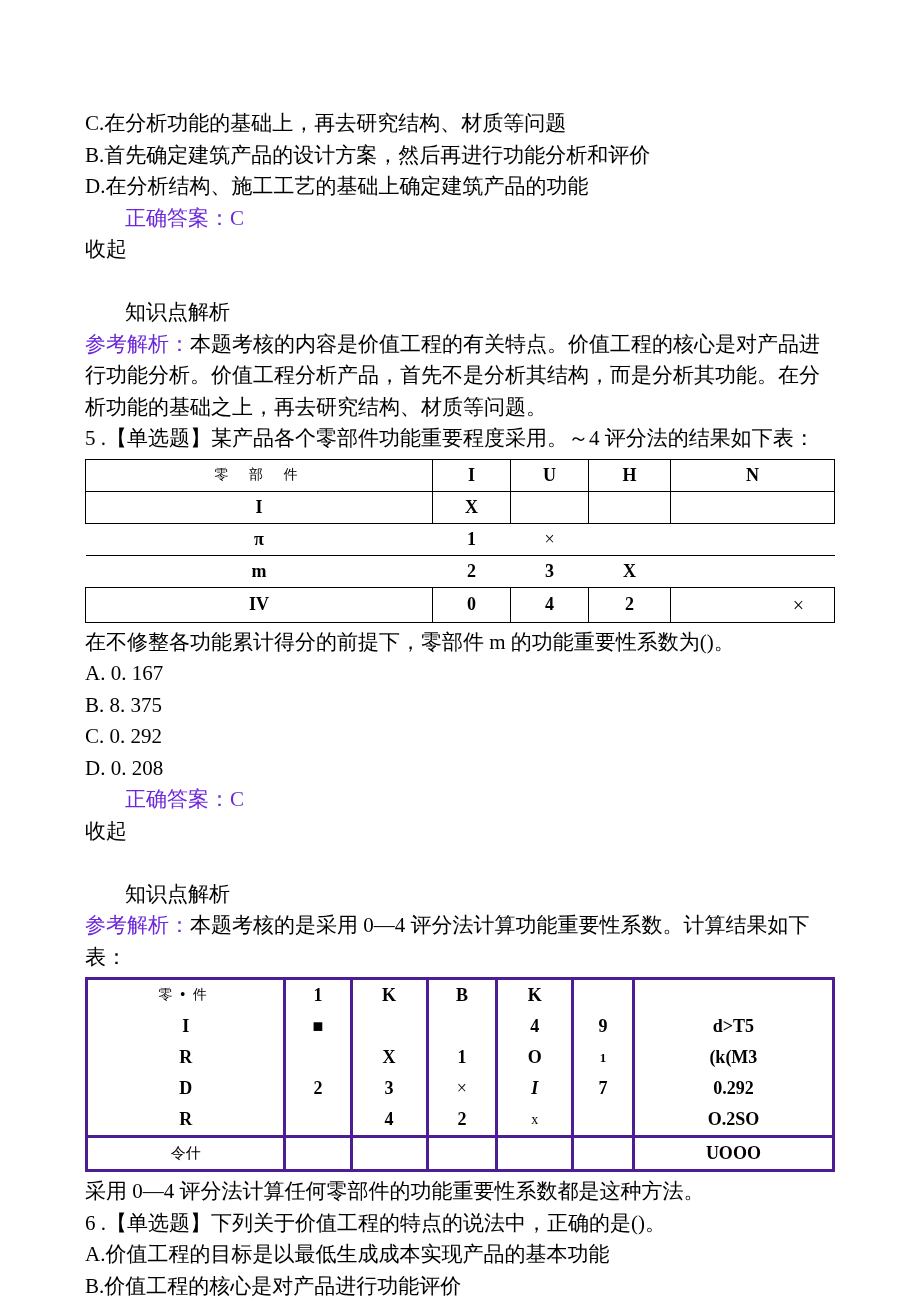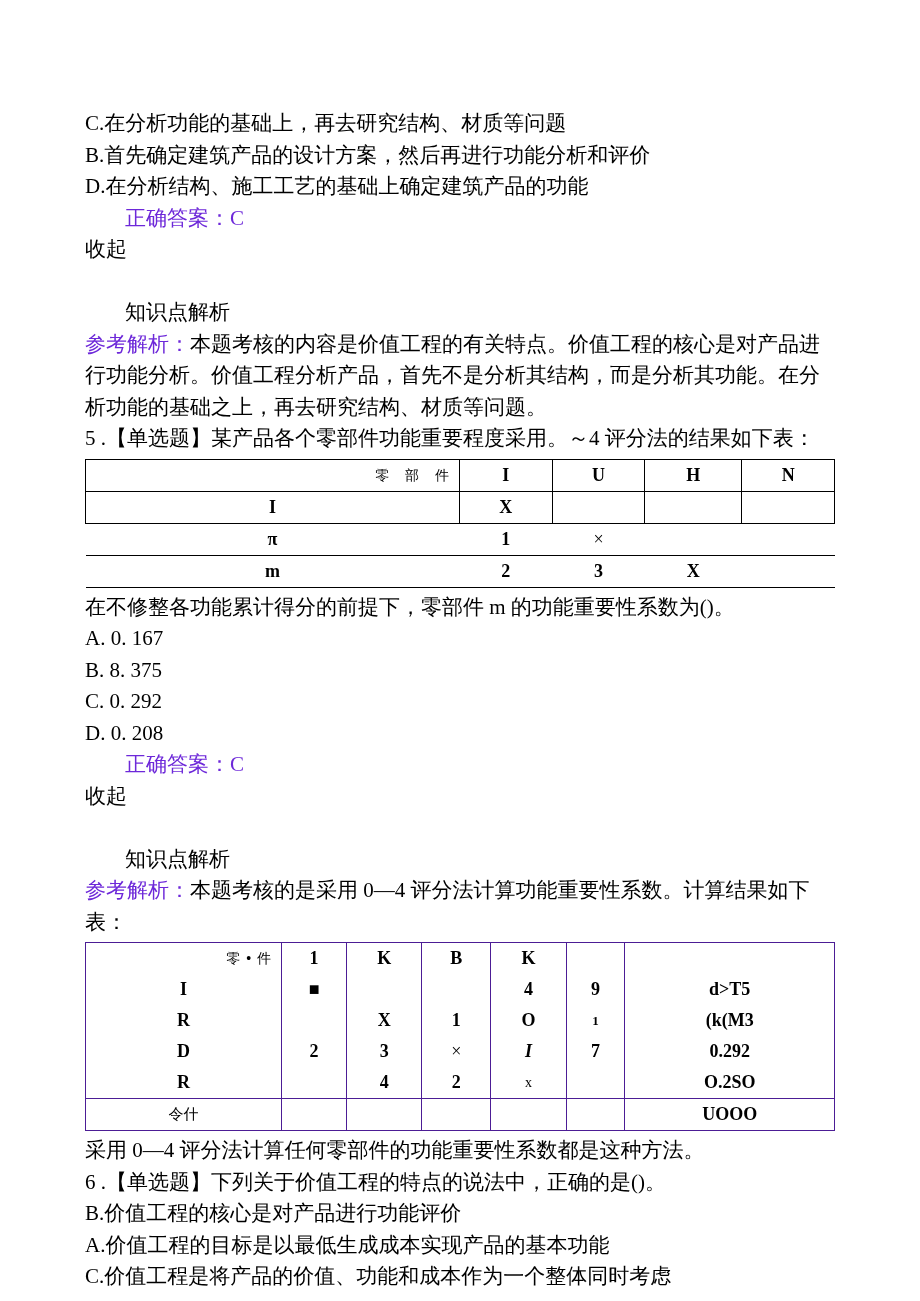--- a/index.html
+++ b/index.html
@@ -34,28 +34,27 @@
     padding: 2px 4px;
     text-align: center;
     font-size: 18px;
     height: 20px;
   }
   .hdr {
     font-weight: bold;
     font-size: 18px;
   }
   .smallcn {
-    font-family: Liberation Sans, sans-serif;
+    font-family: Liberation Mono, monospace;
     font-size: 14px;
     letter-spacing: 6px;
     white-space: nowrap;
-    text-align: right;
   }
   
-  .t2 td { border: 1px solid #4c1d95; }
+  .t2 td { border: 3px solid #4c1d95; }
   .t2 .notop { border-top: none; }
   .t2 .nobot { border-bottom: none; }
   .noside { border-left: none; border-right: none; }
 </style>
 </head>
 <body>
 
 <div class="page">
 
   <p class="line">C.在分析功能的基础上，再去研究结构、材质等问题</p>
@@ -95,20 +94,27 @@
       <td class="noside notop nobot">×</td>
       <td class="noside notop nobot"></td>
       <td class="noside notop nobot"></td>
     </tr>
     <tr>
       <td class="hdr noside notop nobot">m</td>
       <td class="hdr noside notop nobot">2</td>
       <td class="hdr noside notop nobot">3</td>
       <td class="hdr noside notop nobot">X</td>
       <td class="noside notop nobot"></td>
+    </tr>
+    <tr>
+      <td class="hdr notop">IV</td>
+      <td class="hdr notop">0</td>
+      <td class="hdr notop">4</td>
+      <td class="hdr notop">2</td>
+      <td class="notop" style="text-align:right;font-size:20px;padding-right:30px;">×</td>
     </tr>
   </tbody>
     </table>
 
   <p class="line">在不修整各功能累计得分的前提下，零部件 m 的功能重要性系数为()。</p>
   <p class="line">A.  0. 167</p>
   <p class="line">B.  8. 375</p>
   <p class="line">C.  0. 292</p>
   <p class="line">D.  0. 208</p>
   <p class="line indent1">
@@ -176,17 +182,17 @@
       <td class="noside"></td>
       <td class="noside"></td>
       <td class="hdr">UOOO</td>
     </tr>
   </tbody>
     </table>
 
   <p class="line">采用 0—4 评分法计算任何零部件的功能重要性系数都是这种方法。</p>
 
   <p class="line">6 .【单选题】下列关于价值工程的特点的说法中，正确的是()。</p>
+  <p class="line">A.价值工程的目标是以最低生成成本实现产品的基本功能</p>
   <p class="line">B.价值工程的核心是对产品进行功能评价</p>
-  <p class="line">A.价值工程的目标是以最低生成成本实现产品的基本功能</p>
   <p class="line">C.价值工程是将产品的价值、功能和成本作为一个整体同时考虑</p>
 
 </div>
 
 </body></html>

